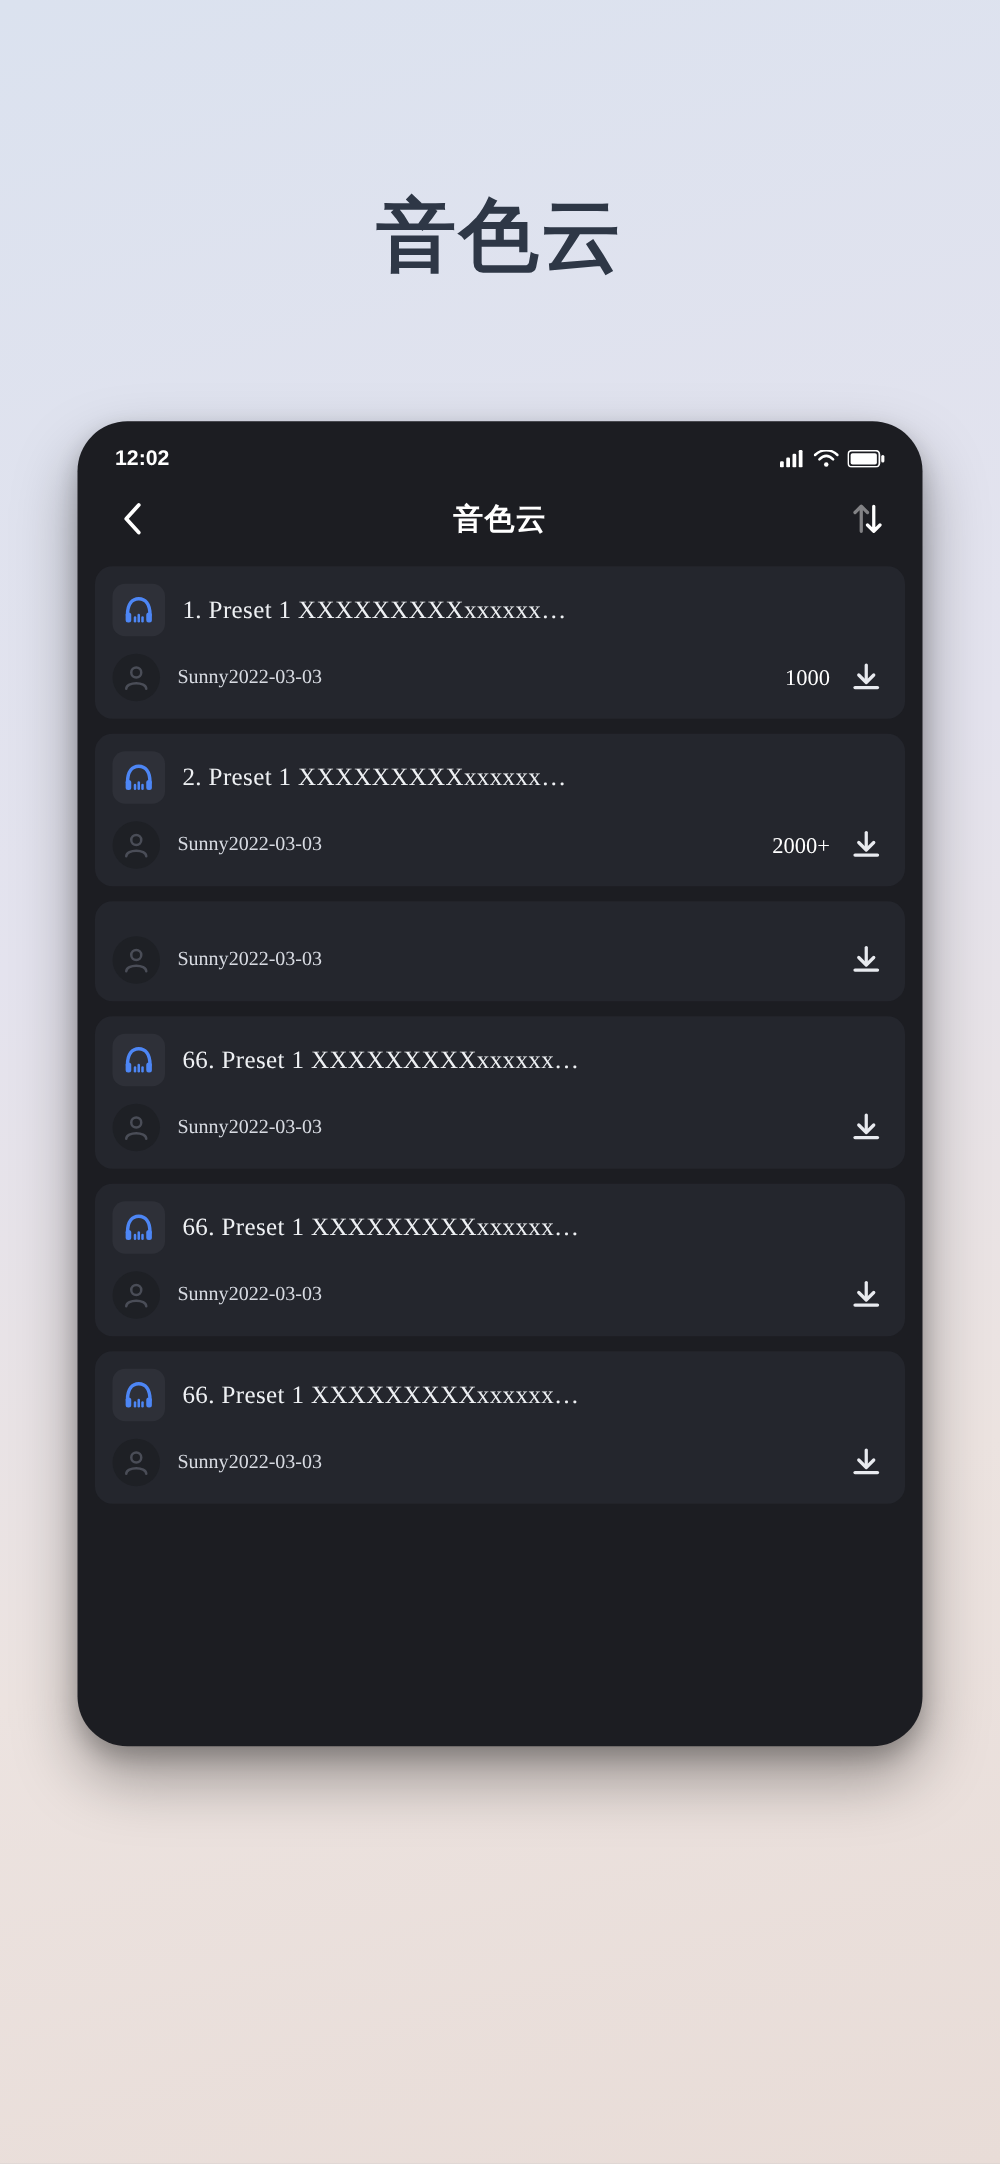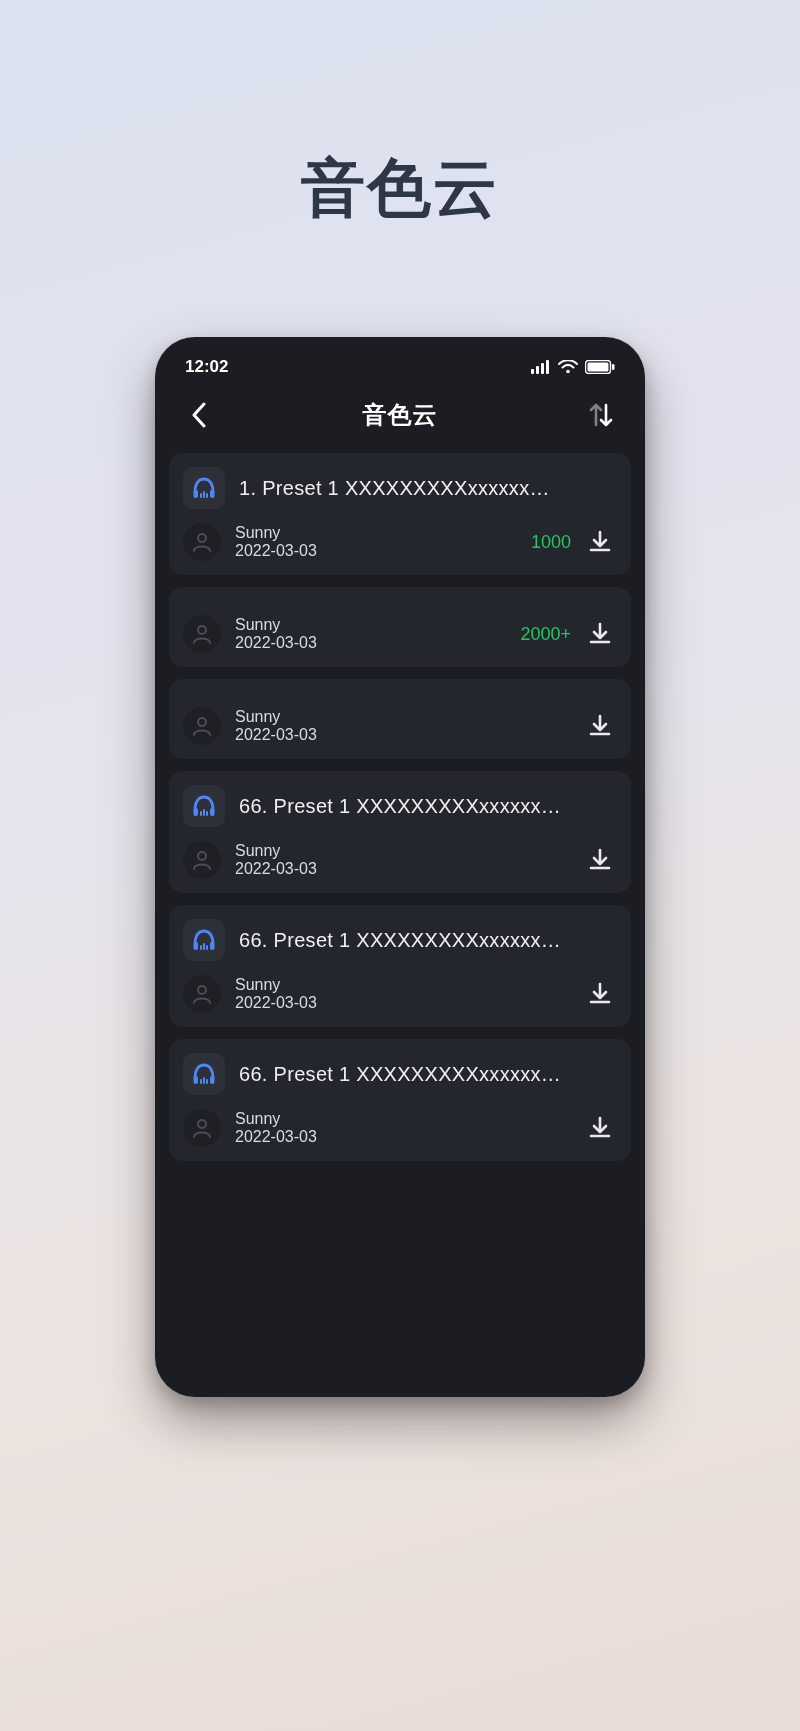--- a/index.html
+++ b/index.html
@@ -13,21 +13,21 @@
   }
   .page-title {
     font-size: 64px;
     font-weight: 600;
     color: #2e3746;
     margin-top: 145px;
     letter-spacing: 2px;
   }
   .phone {
     margin-top: 105px;
-    width: 490px;
+    width: 676px;
     height: 1060px;
     background: #1c1d22;
     border-radius: 40px;
     box-shadow: 0 25px 50px rgba(0,0,0,.35), 0 8px 18px rgba(0,0,0,.2);
     padding: 12px 14px 0 14px;
     color: #fff;
     position: relative;
     overflow: hidden;
   }
   .status-bar {
@@ -45,21 +45,21 @@
     align-items: center;
     justify-content: space-between;
     padding: 10px 10px 18px 10px;
   }
   .nav-title {
     font-size: 24px;
     font-weight: 600;
     letter-spacing: 1px;
   }
   .nav-side { width: 40px; height: 40px; display: flex; align-items: center; justify-content: center; }
-  .list { display: flex; flex-direction: column; gap: 12px; }
+  .list { display: flex; flex-direction: column; gap: 12px; font-family: Liberation Serif, serif; }
   .card {
     background: #24262d;
     border-radius: 14px;
     padding: 14px 16px 14px 14px;
   }
   .row1 { display: flex; align-items: center; gap: 14px; }
   .row2 { display: flex; align-items: center; margin-top: 14px; }
   .icon-box {
     width: 42px; height: 42px;
     border-radius: 10px;
@@ -79,24 +79,24 @@
     letter-spacing: .3px;
   }
   .avatar-circle {
     width: 38px; height: 38px;
     border-radius: 50%;
     background: #1e2025;
     display: flex; align-items: center; justify-content: center;
     margin-right: 14px;
     flex-shrink: 0;
   }
-  .meta { display: flex; flex-direction: column; gap: 0; flex: 1;}
+  .meta { display: flex; flex-direction: row; gap: 0; flex: 1;}
   .meta-name { font-size: 16px; color: #d8dbe2; }
   .meta-date { font-size: 16px; color: #d8dbe2; }
-  .count { font-size: 18px; color: #22c55e; margin-right: 14px; }
+  .count { font-size: 18px; color: #ffffff; margin-right: 14px; }
   .dl-btn { width: 30px; height: 30px; display: flex; align-items:center; justify-content:center;}
   svg { display: block; }
 </style>
 </head>
 <body>
 
 <div class="page-title">音色云</div>
 
 <div class="phone">
   <div class="status-bar">
@@ -182,20 +182,33 @@
               <g fill="none" stroke="#e8eaef" stroke-width="2.6" stroke-linecap="round" stroke-linejoin="round">
                 <path d="M13 3 L13 16"></path>
                 <path d="M7 11 L13 17 L19 11"></path>
                 <path d="M4 21 L22 21"></path>
               </g>
             </svg>
           </div>
         </div>
       </div>
       <div class="card">
+        <div class="row1">
+          <div class="icon-box icon-dark">
+            <svg width="28" height="26" viewBox="0 0 28 26">
+              <path d="M5 17 C5 8 9 4 14 4 C19 4 23 8 23 17" fill="none" stroke="#4d86f5" stroke-width="2.8" stroke-linecap="round"></path>
+              <rect x="3.5" y="15" width="4.5" height="8" rx="2" fill="#4d86f5"></rect>
+              <rect x="20" y="15" width="4.5" height="8" rx="2" fill="#4d86f5"></rect>
+              <rect x="10" y="18" width="2" height="5" rx="1" fill="#4d86f5"></rect>
+              <rect x="13" y="16" width="2" height="7" rx="1" fill="#4d86f5"></rect>
+              <rect x="16" y="18" width="2" height="5" rx="1" fill="#4d86f5"></rect>
+            </svg>
+          </div>
+          <div class="preset-title">2.  Preset 1 XXXXXXXXXxxxxxx…</div>
+        </div>
         <div class="row2">
           <div class="avatar-circle">
             <svg width="22" height="22" viewBox="0 0 22 22">
               <g fill="none" stroke="#4a4d57" stroke-width="2" stroke-linecap="round">
                 <circle cx="11" cy="7" r="4"></circle>
                 <path d="M3 20 C3 14 19 14 19 20"></path>
               </g>
             </svg>
           </div>
           <div class="meta">

